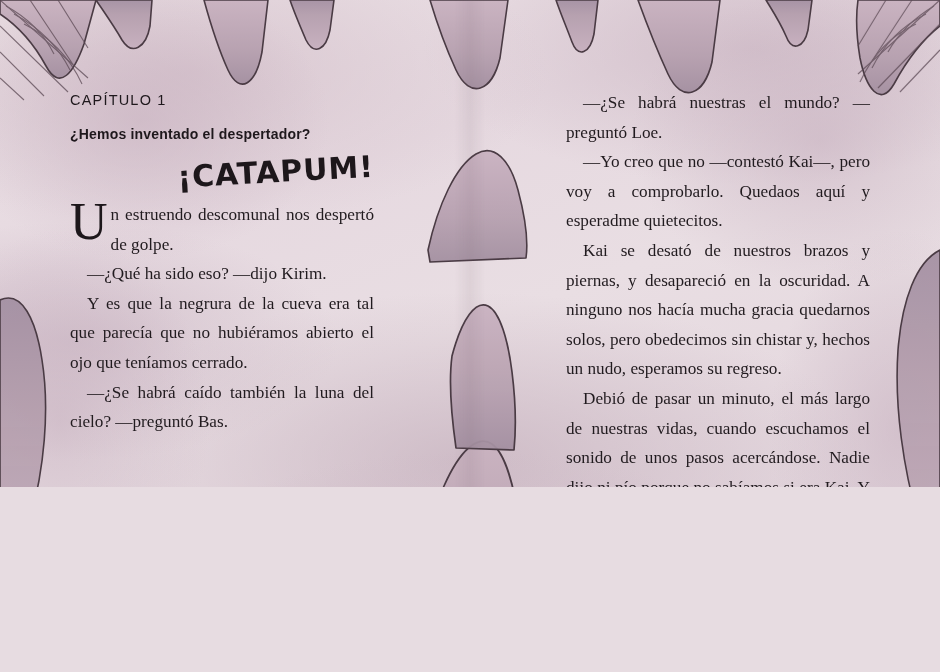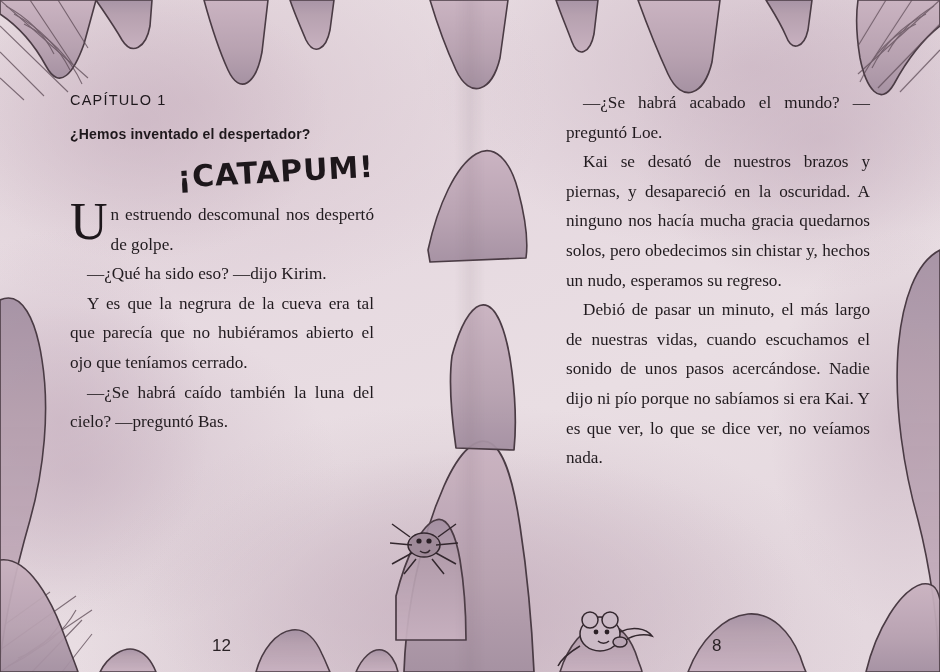--- a/index.html
+++ b/index.html
@@ -10,21 +10,21 @@
     width: 940px;
     height: 672px;
     overflow: hidden;
     font-family: "Liberation Serif", serif;
     background: #e7dce1;
   }
 
   #page {
     position: relative;
     width: 940px;
-    height: 672px;
+    height: 487px;
     overflow: hidden;
     background:
       radial-gradient(ellipse 55% 45% at 20% 15%, rgba(214,195,205,0.85) 0%, rgba(214,195,205,0) 70%),
       radial-gradient(ellipse 50% 40% at 80% 10%, rgba(206,186,198,0.8) 0%, rgba(206,186,198,0) 70%),
       radial-gradient(ellipse 60% 50% at 50% 95%, rgba(200,180,192,0.8) 0%, rgba(200,180,192,0) 70%),
       radial-gradient(ellipse 40% 35% at 8% 70%, rgba(203,183,196,0.7) 0%, rgba(203,183,196,0) 70%),
       linear-gradient(160deg, #ece2e6 0%, #e6d9e0 35%, #e9dee3 60%, #e3d6dd 100%);
   }
 
   .art {
@@ -252,21 +252,22 @@
     <div class="body-text">
       <p class="noindent dropcap-wrap"><span class="dropcap">U</span><span>n estruendo descomunal nos despertó de golpe.</span></p>
       <p><span>—¿Qué ha sido eso? —dijo Kirim.</span></p>
       <p><span>Y es que la negrura de la cueva era tal que parecía que no hubiéramos abierto el ojo que teníamos cerrado.</span></p>
       <p><span>—¿Se habrá caído también la luna del cielo? —preguntó Bas.</span></p>
     </div>
   </div>
 
   <div class="column" id="col-right">
     <div class="body-text">
-      <p><span>—¿Se habrá acabado el mundo? —preguntó Loe.</span></p>
+      <p><span>—¿Se habrá nuestras el mundo? —preguntó Loe.</span></p>
+      <p><span>—Yo creo que no —contestó Kai—, pero voy a comprobarlo. Quedaos aquí y esperadme quietecitos.</span></p>
       <p><span>Kai se desató de nuestros brazos y piernas, y desapareció en la oscuridad. A ninguno nos hacía mucha gracia quedarnos solos, pero obedecimos sin chistar y, hechos un nudo, esperamos su regreso.</span></p>
       <p><span>Debió de pasar un minuto, el más largo de nuestras vidas, cuando escuchamos el sonido de unos pasos acercándose. Nadie dijo ni pío porque no sabíamos si era Kai. Y es que ver, lo que se dice ver, no veíamos nada.</span></p>
     </div>
   </div>
 
   <div class="folio" id="folio-left">12</div>
   <div class="folio" id="folio-right">8</div>
 
 </div>
 

